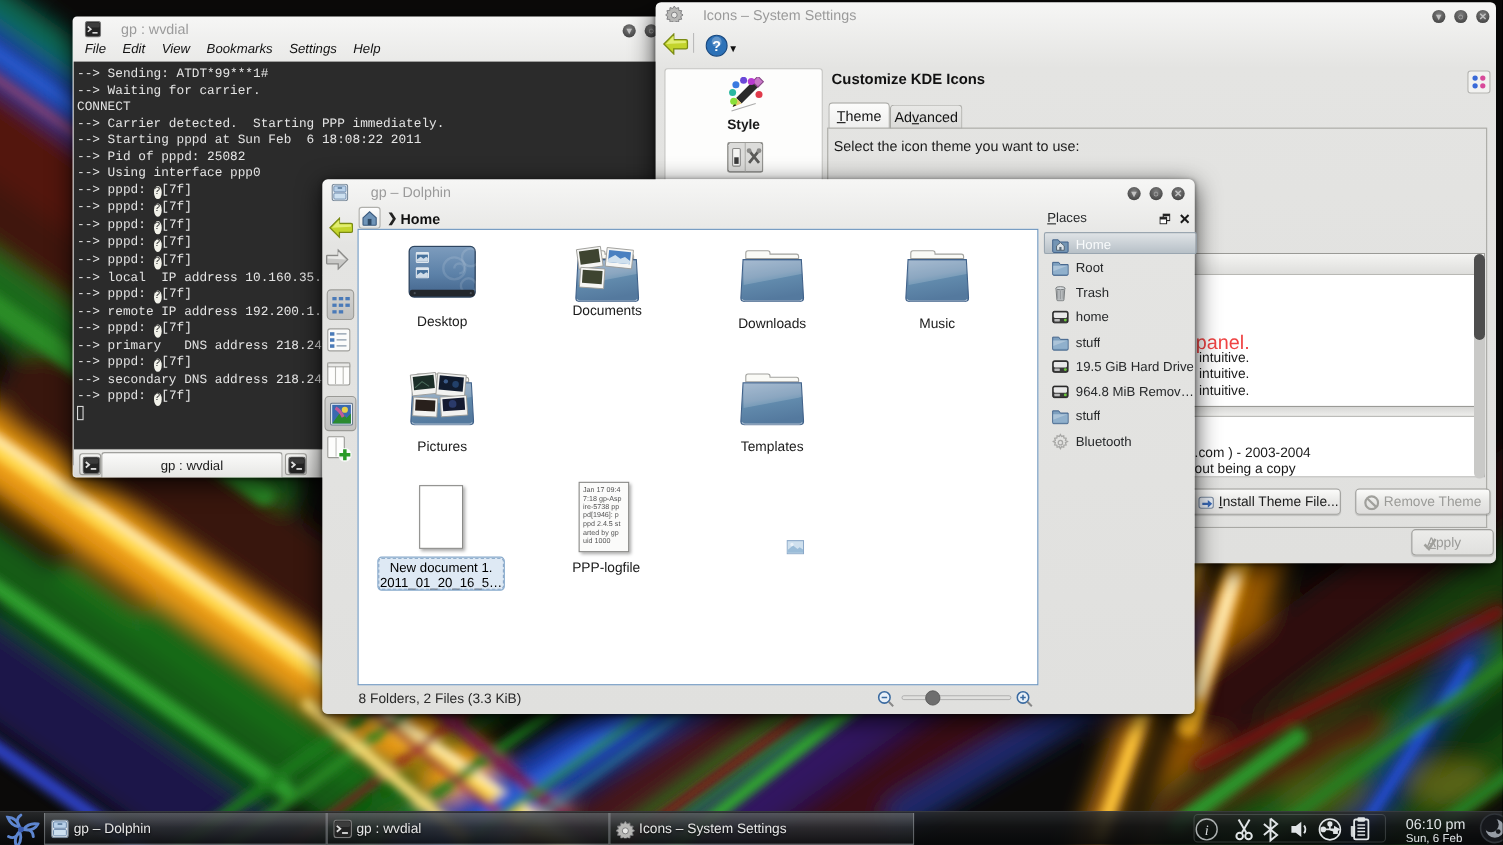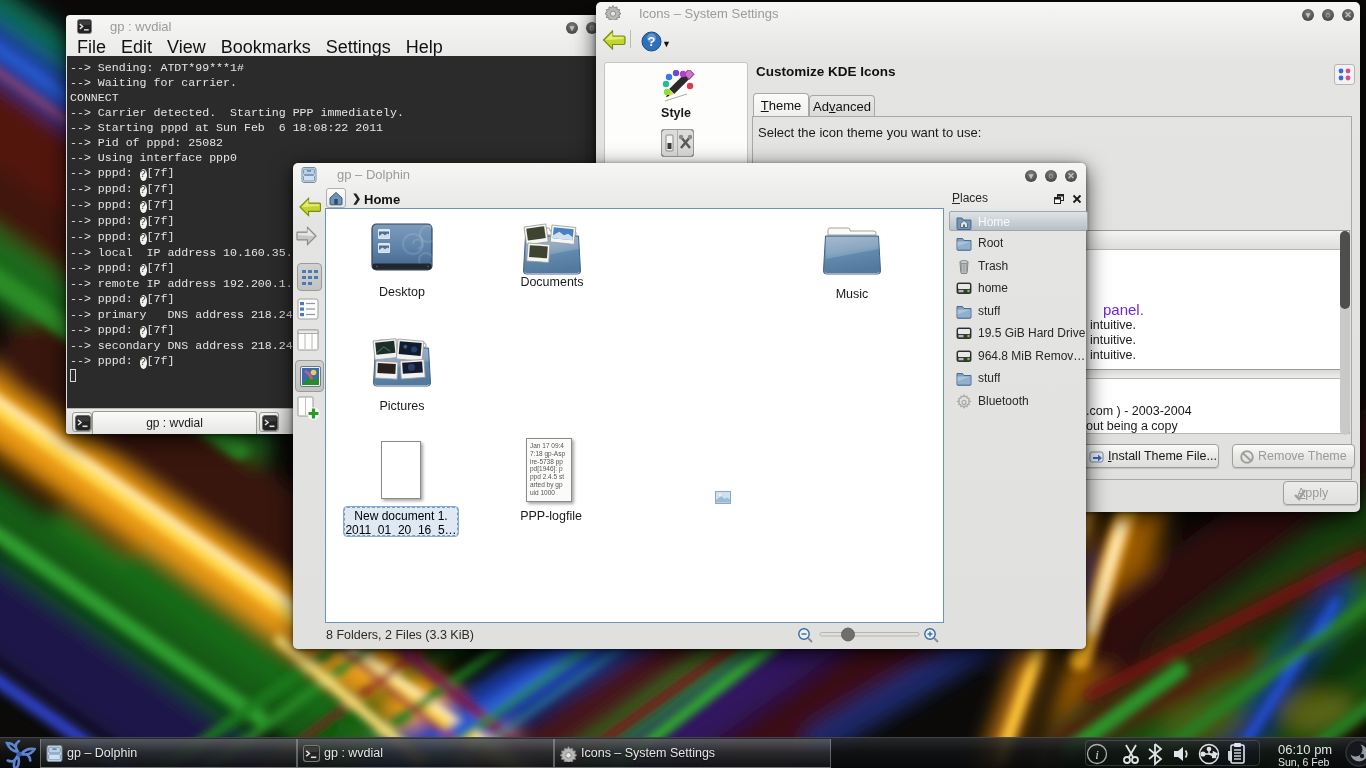--- a/index.html
+++ b/index.html
@@ -10,21 +10,21 @@
 #wall { position:absolute; left:0; top:0; z-index:0; }
 
 .win { position:absolute; border-radius:5px; box-shadow:0 6px 22px rgba(0,0,0,0.75), 0 1px 4px rgba(0,0,0,0.5); background:linear-gradient(#f6f6f5, #e4e4e2 60px, #e0e0de); }
 .titlebar { position:absolute; left:0; top:0; right:0; height:22px; }
 .wtitle { position:absolute; top:4px; font-size:13px; color:#9b9b9b; }
 .wbtns { position:absolute; top:7px; right:8px; height:12px; white-space:nowrap; }
 .wbtn { display:inline-block; width:12px; height:12px; border-radius:50%; background:radial-gradient(circle at 50% 35%, #7e7e7e, #4a4a4a 72%); margin-left:8px; position:relative; vertical-align:top; }
 .wbtn span { position:absolute; left:0; top:0; width:12px; height:12px; font-size:9px; line-height:12px; text-align:center; color:#c2c2c2; font-weight:bold; }
 
 #term { left:66px; top:15px; width:545px; height:419px; z-index:10; border-radius:4px 4px 3px 3px; }
-#term .menubar { position:absolute; left:0; top:22px; right:0; height:21px; font-size:18px; color:#111; }
+#term .menubar { position:absolute; left:0; top:22px; right:0; height:21px; font-size:12px; color:#111;font-style:italic; }
 #term .menubar span { margin-left:15px; }
 #termbody { position:absolute; left:1px; top:41px; width:543px; height:367px; background:#2b2b2b; color:#e4e4e4; font-family:"Liberation Mono", monospace; font-size:11.6px; line-height:15px; white-space:pre; overflow:hidden; padding:4px 0 0 3px; }
 #termtabs { position:absolute; left:1px; bottom:1px; right:1px; height:25px; background:linear-gradient(#ececea,#d8d8d6); border-top:1px solid #b5b5b2; border-radius:0 0 3px 3px; }
 .bl { display:inline-block; width:7px; height:12px; background:#f2f2ea; border-radius:48%; color:#2b2b2b; font-size:10px; line-height:12px; text-align:center; vertical-align:-1px; }
 #cursor { display:inline-block; width:6px; height:13px; border:1px solid #d8d8d8; vertical-align:-2px; }
 .tabico { position:absolute; top:3px; width:20px; height:20px; padding:2px; background:linear-gradient(#f4f4f2,#dcdcda); border:1px solid #9a9a96; border-radius:3px; }
 #acttab { position:absolute; left:25px; top:2px; width:165px; height:23px; background:linear-gradient(#fbfbfa,#e6e6e4); border:1px solid #9a9a96; border-bottom:none; border-radius:3px 3px 0 0; text-align:center; font-size:12px; line-height:22px; color:#1a1a1a; }
 
 #syss { left:596px; top:2px; width:764px; height:510px; z-index:20; }
 
@@ -234,21 +234,21 @@
         </svg>
   </div>
   <div class="abs" style="left:157px;top:91px;width:56px;height:24px;background:linear-gradient(#fcfcfb,#efefee);border:1px solid #a8a8a4;border-bottom:1px solid #efefee;border-radius:4px 4px 0 0;text-align:center;font-size:13px;line-height:23px;color:#111"><u>T</u>heme</div>
   <div class="abs" style="left:213px;top:93px;width:66px;height:22px;background:linear-gradient(#e8e8e6,#dadad8);border:1px solid #a8a8a4;border-bottom:none;border-radius:4px 4px 0 0;text-align:center;font-size:13px;line-height:21px;color:#111">Ad<u>v</u>anced</div>
   <div class="abs" style="left:157px;top:114px;width:598px;height:1px;background:#a8a8a4"></div>
   <div class="abs" style="left:156px;top:114px;width:600px;height:364px;border:1px solid #a8a8a4;border-top:none"></div>
   <span class="abs" style="left:162px;top:123px;font-size:13px;color:#1a1a1a">Select the icon theme you want to use:</span>
 
   <div class="abs" style="left:162px;top:228px;width:592px;height:140px;background:#fff;border:1px solid #9a9a96">
     <div style="position:absolute;left:0;top:0;width:100%;height:19px;background:linear-gradient(#f4f4f2,#dededc);border-bottom:1px solid #b8b8b4"></div>
-    <span style="position:absolute;left:344px;top:70px;font-size:15px;color:#6d28d9">panel.</span>
+    <span style="position:absolute;left:328px;top:70px;font-size:18px;color:#ef4444">panel.</span>
     <span style="position:absolute;left:331px;top:87px;font-size:12.5px;color:#1a1a1a">intuitive.</span>
     <span style="position:absolute;left:331px;top:102px;font-size:12.5px;color:#1a1a1a">intuitive.</span>
     <span style="position:absolute;left:331px;top:117px;font-size:12.5px;color:#1a1a1a">intuitive.</span>
   </div>
   <div class="abs" style="left:162px;top:368px;width:592px;height:8px;background:linear-gradient(#d8d8d6,#eeeeec)"></div>
   <div class="abs" style="left:162px;top:376px;width:592px;height:56px;background:#fff;border:1px solid #b5b5b2;font-size:12.5px;color:#1a1a1a;overflow:hidden">
     <div style="position:absolute;left:327px;top:25px;width:300px;line-height:15px">.com ) - 2003-2004<br>out being a copy</div>
   </div>
 
   <div class="abs" style="left:744px;top:229px;width:10px;height:204px;background:#c9c9c7;border-radius:5px"></div>
@@ -464,20 +464,26 @@
               <use href="#polaroid"></use>
             </g>
             <g transform="translate(32,2) rotate(6)">
               <rect x="0" y="0" width="24" height="17" fill="#f6f6f4" stroke="#9a9a96" stroke-width="0.8"></rect>
               <rect x="2" y="2" width="20" height="11" fill="#4a80c0"></rect>
               <path d="M2 10 l6-4 5 3 4-2 5 3 v3 h-20 z" fill="#cfe0ee"></path>
             </g>
           </svg>
           <div class="flabel" style="margin-top:0">Documents</div>
         </div>
+    <div class="fitem" style="left:318px;top:14px">
+          <svg class="ficon" width="64" height="52" viewBox="0 0 64 52">
+            <use href="#folder"></use>
+          </svg>
+          <div class="flabel" style="margin-top:12px">Downloads</div>
+        </div>
     <div class="fitem" style="left:468px;top:14px">
           <svg class="ficon" width="64" height="52" viewBox="0 0 64 52">
             <use href="#folder"></use>
           </svg>
           <div class="flabel" style="margin-top:12px">Music</div>
         </div>
     <div class="fitem" style="left:18px;top:126px">
           <svg class="ficon" width="64" height="52" viewBox="0 0 64 52">
             <use href="#folder"></use>
             <g transform="translate(3,6) rotate(-6)">
@@ -495,20 +501,26 @@
               <rect width="22" height="17" fill="#f2f2f0" stroke="#9a9a96" stroke-width="0.8"></rect>
               <rect x="2" y="2" width="18" height="10" fill="#28201c"></rect>
             </g>
             <g transform="translate(30,26) rotate(-4)">
               <rect width="24" height="18" fill="#f2f2f0" stroke="#9a9a96" stroke-width="0.8"></rect>
               <rect x="2" y="2" width="20" height="11" fill="#141a30"></rect>
               <circle cx="11" cy="7" r="3.5" fill="#2a3a6a"></circle>
             </g>
           </svg>
           <div class="flabel" style="margin-top:12px">Pictures</div>
+        </div>
+    <div class="fitem" style="left:318px;top:126px">
+          <svg class="ficon" width="64" height="52" viewBox="0 0 64 52">
+            <use href="#folder"></use>
+          </svg>
+          <div class="flabel" style="margin-top:12px">Templates</div>
         </div>
 
     <div class="abs" style="left:55px;top:232px;width:40px;height:58px;background:#fff;border:1px solid #8a8a88;box-shadow:2px 2px 3px rgba(0,0,0,0.35)"></div>
     <div class="abs" style="left:17px;top:297px;width:116px;height:31px;background:#dee9f4;border:1px solid #88aacc;border-radius:4px;outline:1px dashed #7a9cc0;outline-offset:-2px;text-align:center;font-size:12px;line-height:14px;padding-top:2px;overflow:hidden">New document 1.<br>2011_01_20_16_5…</div>
     <div class="abs" style="left:200px;top:229px;width:46px;height:64px;background:#fbfbfa;border:1px solid #8a8a88;box-shadow:2px 2px 3px rgba(0,0,0,0.35);font-size:6.5px;line-height:7.8px;color:#555;padding:3px 1px 0 3px;overflow:hidden">Jan 17 09:4<br>7:18 gp-Asp<br>ire-5738 pp<br>pd[1946]: p<br>ppd 2.4.5 st<br>arted by gp<br>uid 1000</div>
     <div class="abs flabel" style="left:190px;top:300px;width:66px;text-align:right">PPP-logfile</div>
     <svg class="abs" style="left:389px;top:282px" width="16" height="13" viewBox="0 0 16 13">
           <rect x="0.5" y="0.5" width="15" height="12" fill="#cfe0ee" stroke="#8aa8c8"></rect>
           <path d="M1 9 l5-4 4 3 2-1.5 3 2 v3 H1 z" fill="#9abcd8"></path>
           <circle cx="5" cy="4" r="1.5" fill="#e8f0f8"></circle>

